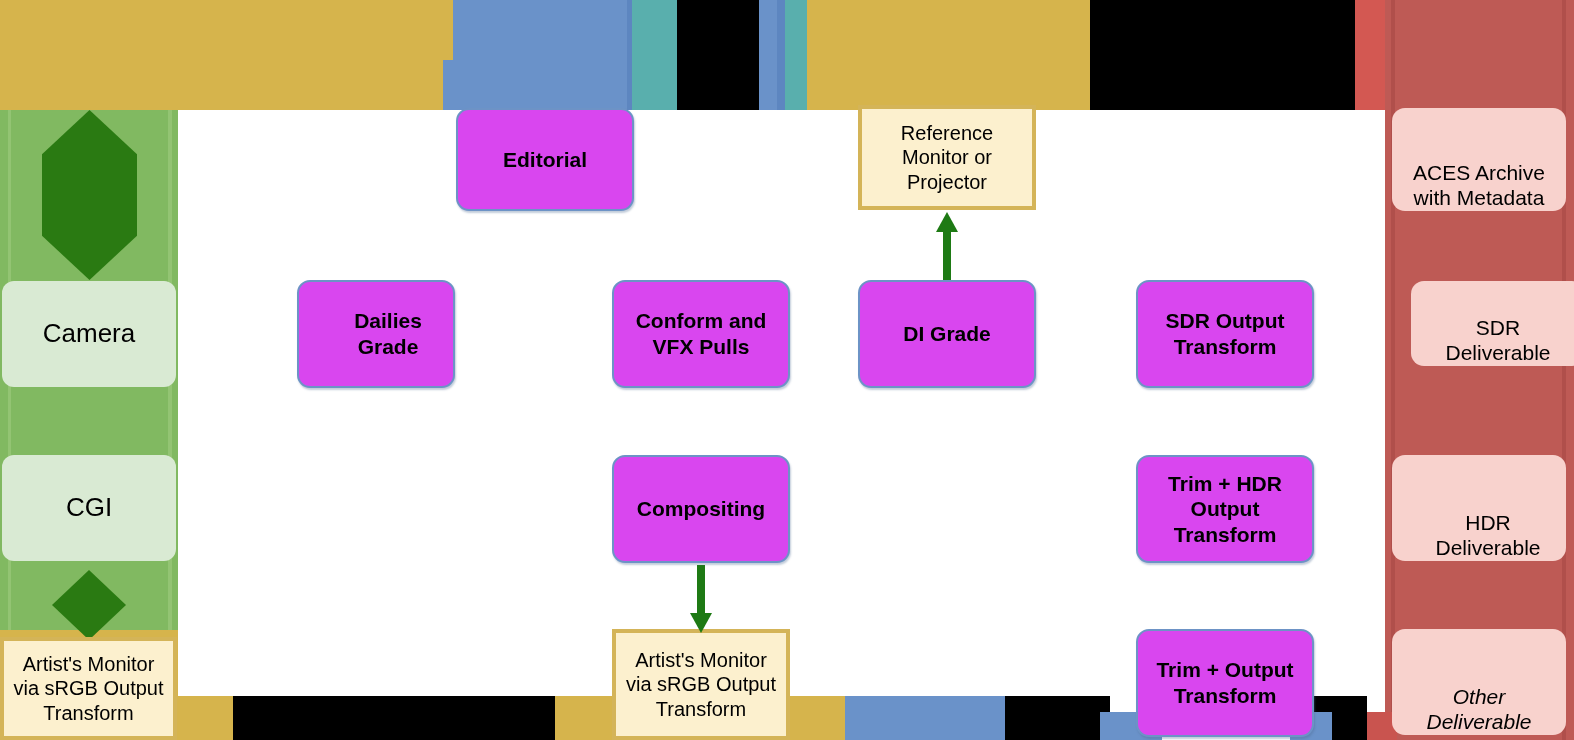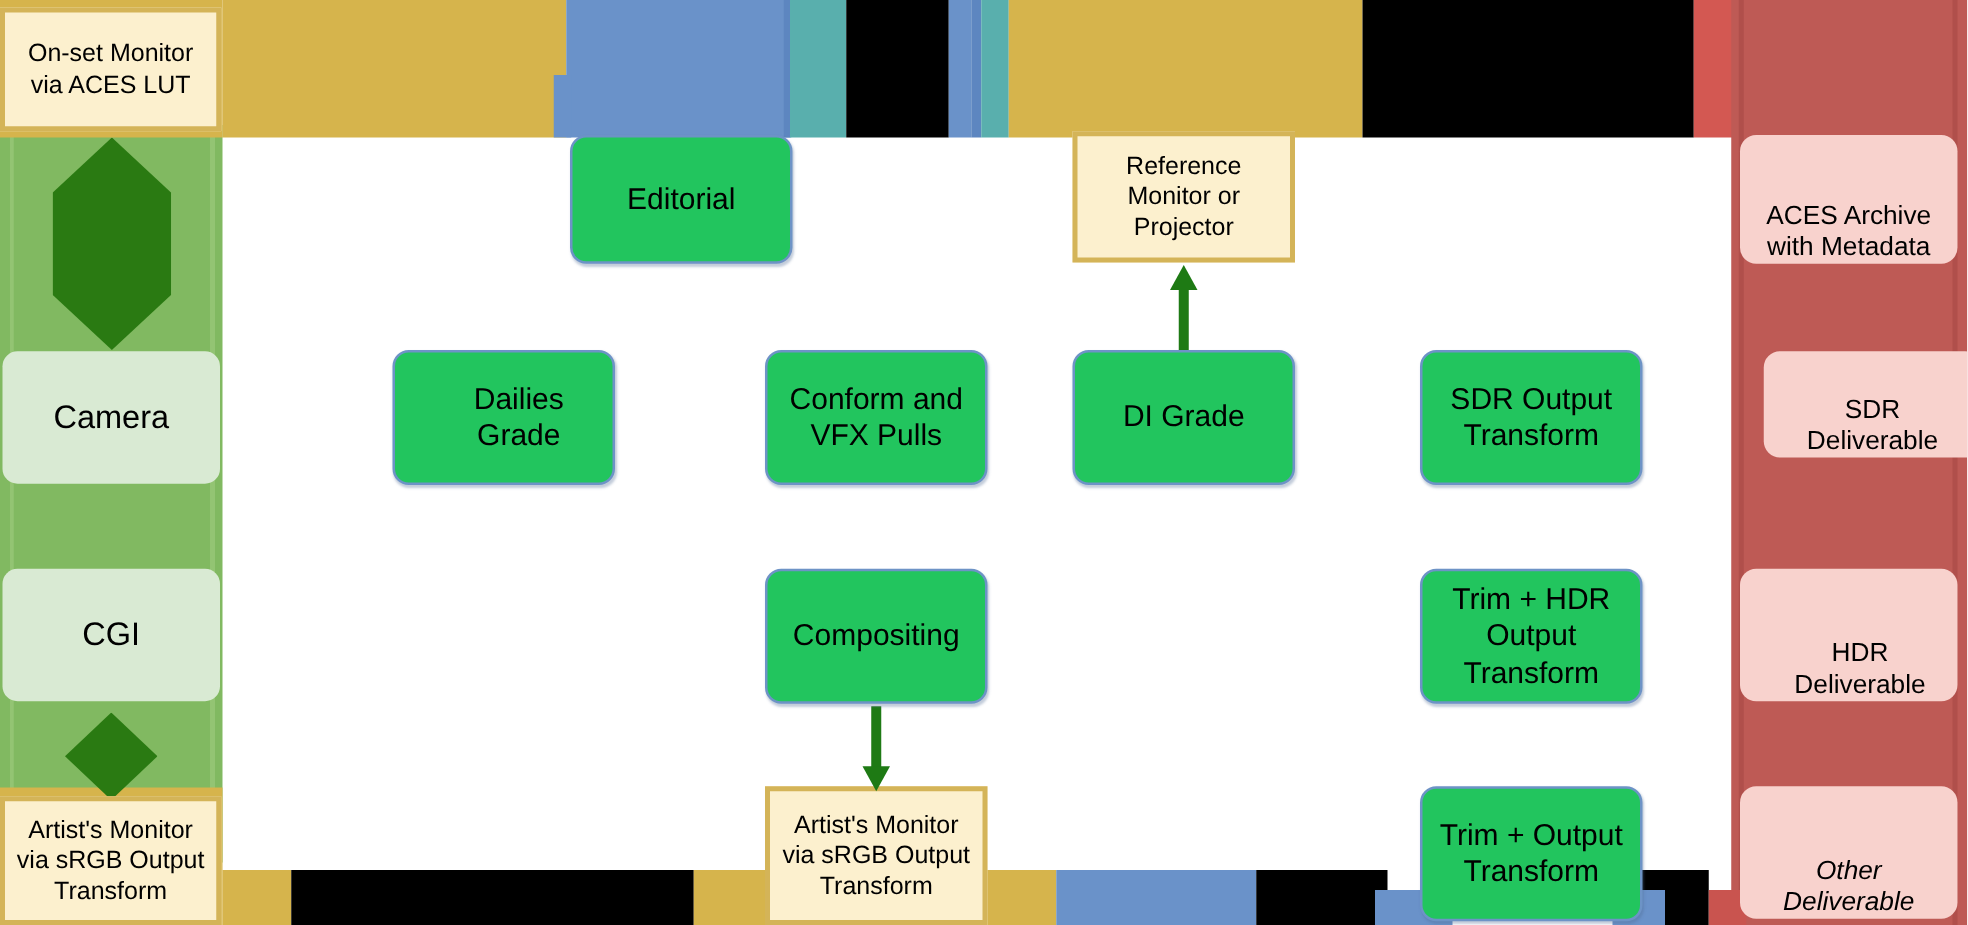--- a/index.html
+++ b/index.html
@@ -8,22 +8,22 @@
   #stage{position:relative;width:1574px;height:740px;background:#ffffff;overflow:hidden;}
 
   
   .band{position:absolute;}
 
   
   .node{position:absolute;box-sizing:border-box;display:flex;align-items:center;
         justify-content:center;text-align:center;line-height:1.22;color:#000;}
   .node span{display:block;white-space:pre-line;}
 
-  .proc{background:#22c55e;border:2.5px solid #6d93c6;border-radius:13px;
-        font-size:24px;box-shadow:1px 2px 2px rgba(80,110,150,.35);}
+  .proc{background:#d946ef;border:2.5px solid #6d93c6;border-radius:13px;
+        font-size:21px;box-shadow:1px 2px 2px rgba(80,110,150,.35);font-weight:bold;}
   .monitor{background:#fcf0ce;border:4px solid #d4b458;font-size:20px;}
   .source{background:#d9ead3;border:none;border-radius:12px;font-size:26px;}
   .deliv{background:#f8d2cd;border:none;border-radius:13px;font-size:21px;align-items:flex-end;}
 
   
   .arrow{position:absolute;}
   .ashaft{position:absolute;background:#1e7a14;}
   .ahead{position:absolute;width:0;height:0;}
   .ahead.up{border-left:11px solid transparent;border-right:11px solid transparent;
             border-bottom:20px solid #1e7a14;}
@@ -79,24 +79,20 @@
               clip-path:polygon(50% 0%,100% 50%,50% 100%,0% 50%);"></div>
 
   <div class="node source" style="left:2px;top:281px;width:174px;height:106px;">
     <span>Camera</span>
   </div>
 
   <div class="node source" style="left:2px;top:455px;width:174px;height:106px;">
     <span>CGI</span>
   </div>
 
-  <div class="node monitor" style="left:0px;top:6px;width:177px;height:99px;">
-    <span>On-set Monitor
-via ACES LUT</span>
-  </div>
 
 
   <div class="node monitor" style="left:858px;top:105px;width:178px;height:105px;">
     <span>Reference
 Monitor or
 Projector</span>
   </div>
 
   <div class="node monitor" style="left:612px;top:629px;width:178px;height:111px;">
     <span>Artist's Monitor
@@ -117,21 +113,21 @@
 
   <div class="arrow" style="left:690px;top:565px;width:22px;height:68px;">
     <div class="ashaft" style="left:7px;top:0;width:8px;height:50px;"></div>
     <div class="ahead down" style="left:0;top:48px;"></div>
   </div>
 
   <div class="node proc" style="left:456px;top:108px;width:178px;height:103px;">
     <span>Editorial</span>
   </div>
 
-  <div class="node proc" style="left:314px;top:280px;width:178px;height:108px;padding-left:24px;">
+  <div class="node proc" style="left:297px;top:280px;width:158px;height:108px;padding-left:24px;">
     <span>Dailies
 Grade</span>
   </div>
 
   <div class="node proc" style="left:612px;top:280px;width:178px;height:108px;">
     <span>Conform and
 VFX Pulls</span>
   </div>
 
   <div class="node proc" style="left:858px;top:280px;width:178px;height:108px;">

